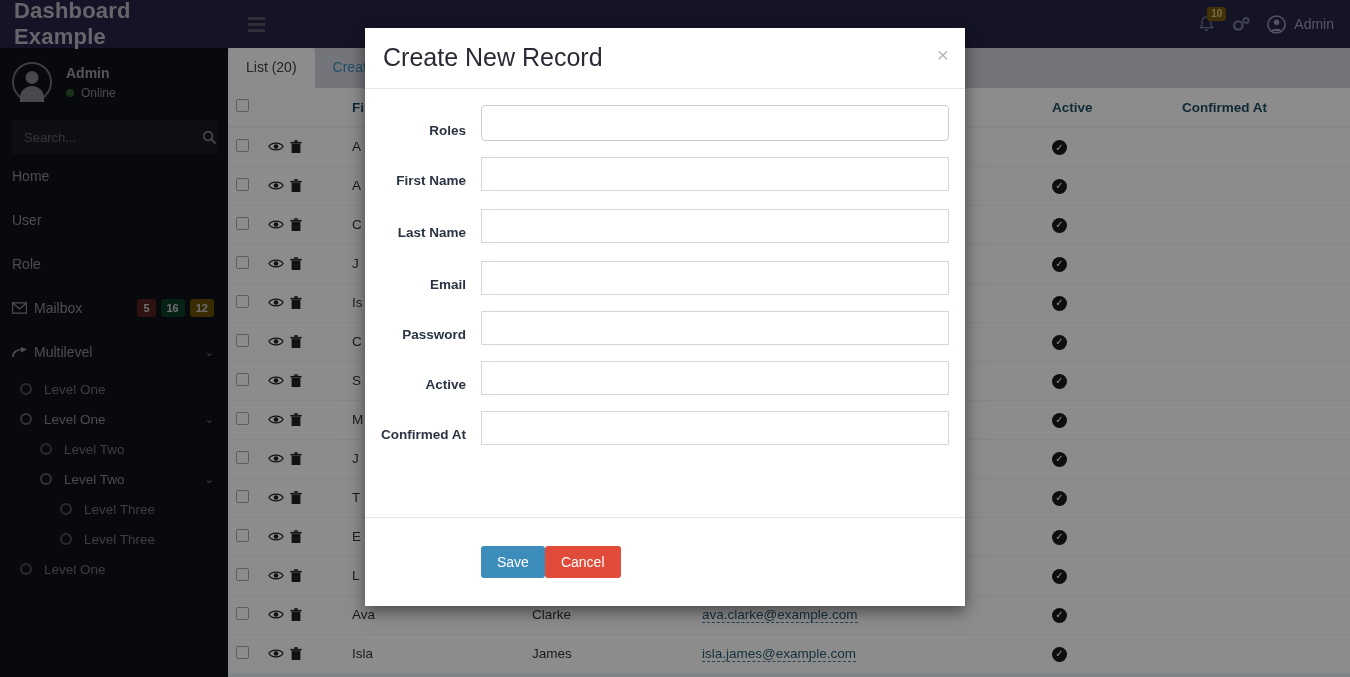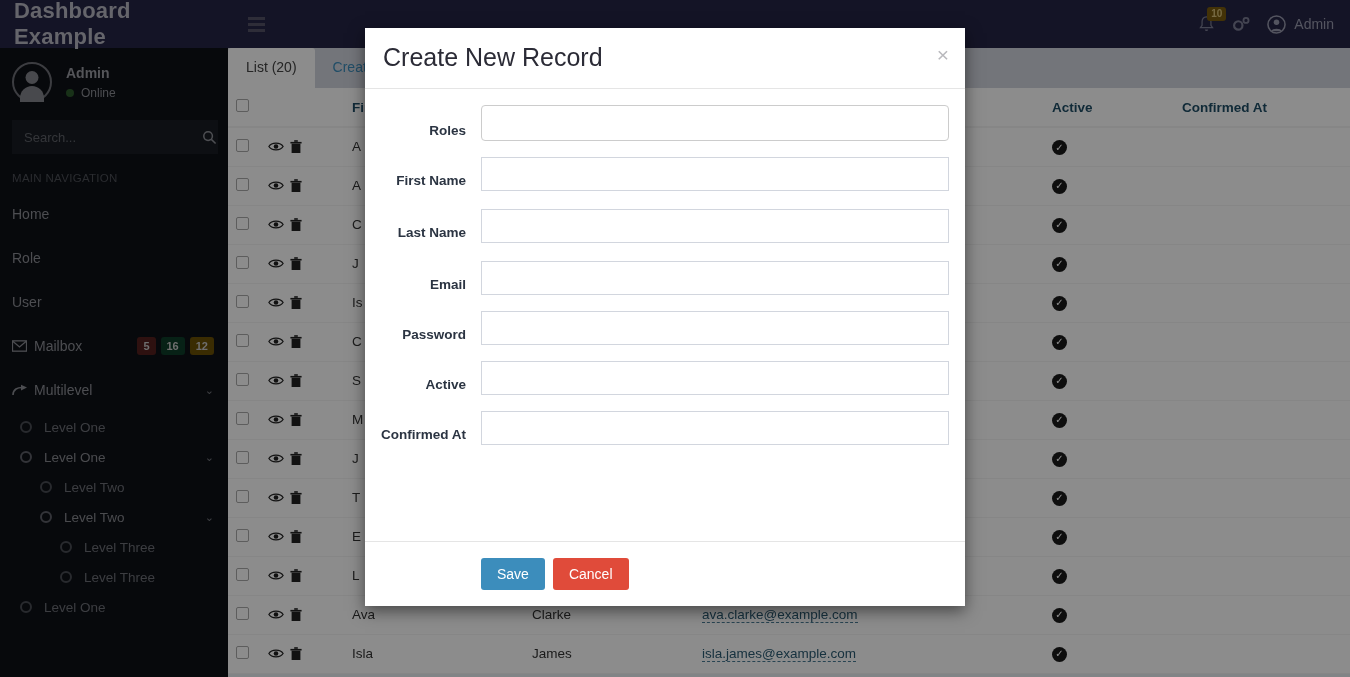--- a/index.html
+++ b/index.html
@@ -205,22 +205,22 @@
   }
   .form-control {
     flex: 1; height: 34px; border: 1px solid #d2d6de;
     background: #fff; outline: none; padding: 6px 10px;
     font-size: 13.5px; font-family: "Liberation Sans", sans-serif;
   }
   .form-control.select2 { height: 36px; border-radius: 4px; border-color: #ccc; }
   .form-row.tall { margin-bottom: 18px; }
   .modal-footer {
     border-top: 1px solid #e5e5e5;
-    padding: 16px;
-    display: flex; gap: 8px; padding-left: 116px;
+    padding: 28px;
+    display: flex; padding-left: 116px;
   }
   .btn {
     border: none; border-radius: 3px; cursor: pointer;
     font-size: 14px; color: #fff; padding: 8px 16px;
     font-family: "Liberation Sans", sans-serif;
   }
   .btn-save { background: #3c8dbc; }
   .btn-cancel { background: #e04b3a; }
 </style>
 </head>
@@ -247,30 +247,29 @@
     <div class="search-box">
       <input class="search-input" type="text" placeholder="Search..." style="">
       <button class="search-btn">
         <svg width="15" height="15" viewBox="0 0 16 16">
           <circle cx="6.5" cy="6.5" r="4.6" fill="none" stroke="#8e9097" stroke-width="1.6"></circle>
           <line x1="10" y1="10" x2="14.5" y2="14.5" stroke="#8e9097" stroke-width="1.6"></line>
         </svg>
       </button>
     </div>
 
-    <div class="nav-header">MAIN NAVIGATION</div>
 
     <div class="nav-item">
       <span class="nav-label">Home</span>
     </div>
     <div class="nav-item">
+      <span class="nav-label">User</span>
+    </div>
+    <div class="nav-item">
       <span class="nav-label">Role</span>
-    </div>
-    <div class="nav-item">
-      <span class="nav-label">User</span>
     </div>
 
     <div class="nav-item">
       <span class="nav-icon">
         <svg width="15" height="12" viewBox="0 0 16 12">
           <rect x="0.5" y="0.5" width="15" height="11" fill="none" stroke="#8b8d94" stroke-width="1.4"></rect>
           <polyline points="0.8,1 8,7 15.2,1" fill="none" stroke="#8b8d94" stroke-width="1.4"></polyline>
         </svg>
       </span>
       <span class="nav-label">Mailbox</span>

